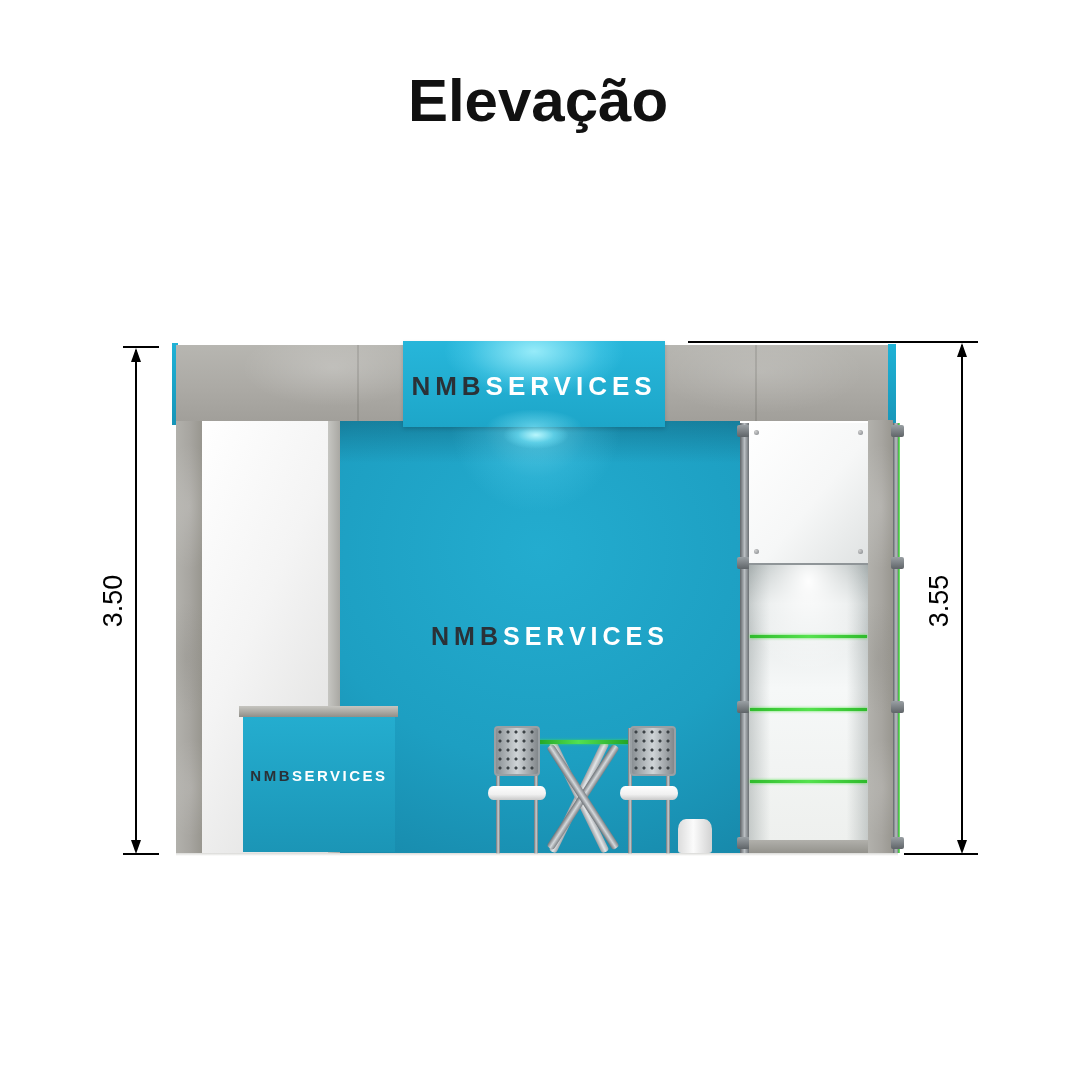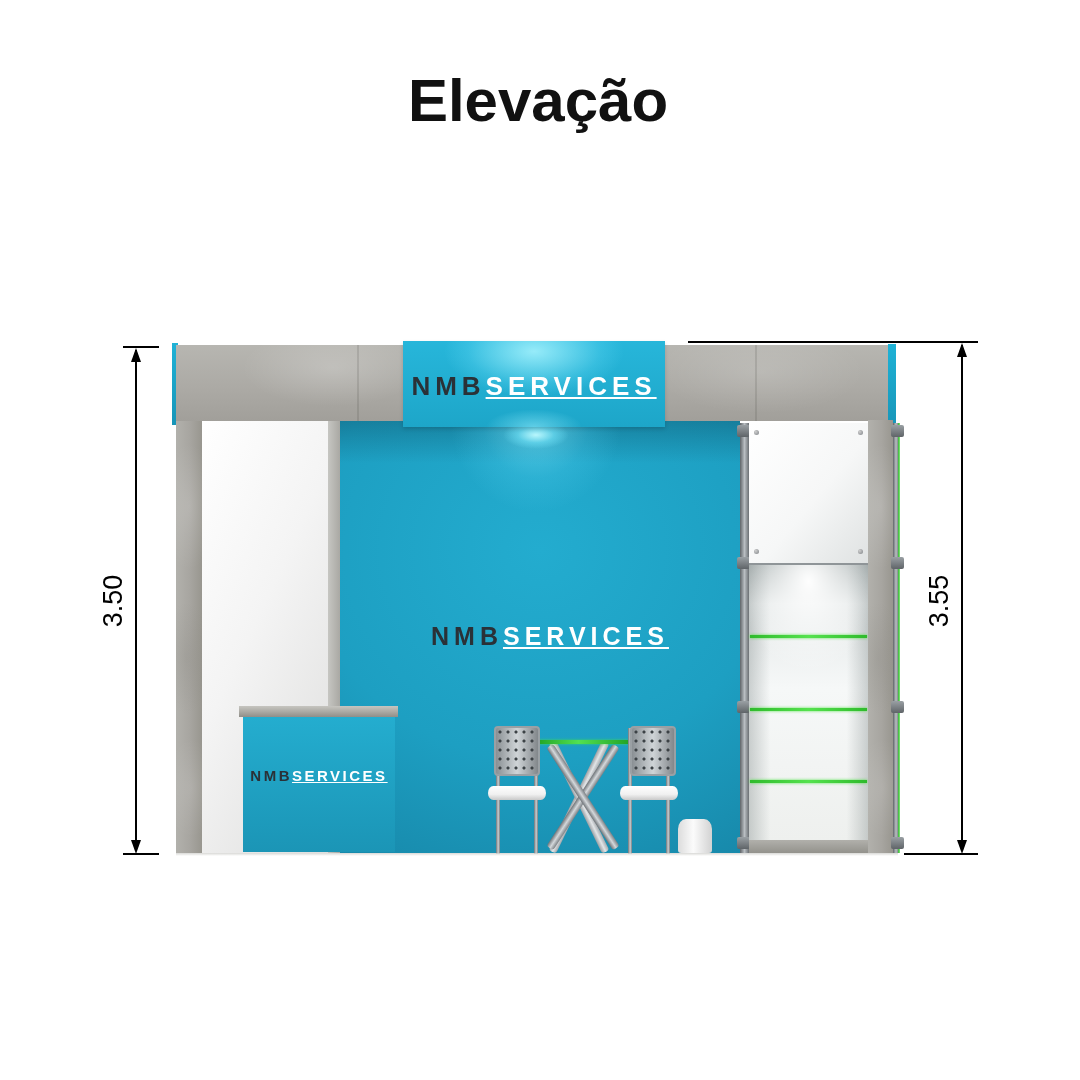--- a/index.html
+++ b/index.html
@@ -56,21 +56,21 @@
       radial-gradient(460px 420px at 50% 30%, #23accf 0%, #1d9fc2 50%, #157fa0 100%);
   }
   .wall-glow{
     background:radial-gradient(ellipse 55% 65% at 50% 0%, rgba(140,236,255,.55) 0%, rgba(90,215,245,.20) 45%, rgba(90,215,245,0) 72%);
   }
   .wall-glow-spot{
     background:radial-gradient(closest-side, rgba(190,250,255,.95), rgba(120,235,255,.45) 55%, rgba(120,235,255,0) 100%);
   }
   .brand{white-space:nowrap;font-weight:700;}
   .brand .p1{color:#2a3137;}
-  .brand .p2{color:#ffffff;text-decoration:underline;}
+  .brand .p2{color:#ffffff;}
 
   
   .signboard{
     background:linear-gradient(180deg,#27b6da 0%,#1da6c9 100%);
     box-shadow:0 2px 4px rgba(0,0,0,.15);
   }
   .sign-glow{
     left:0;top:0;right:0;bottom:0;
     background:
       radial-gradient(120px 60px at 50% 12%, rgba(170,245,255,.85), rgba(110,225,250,.25) 55%, transparent 75%),

